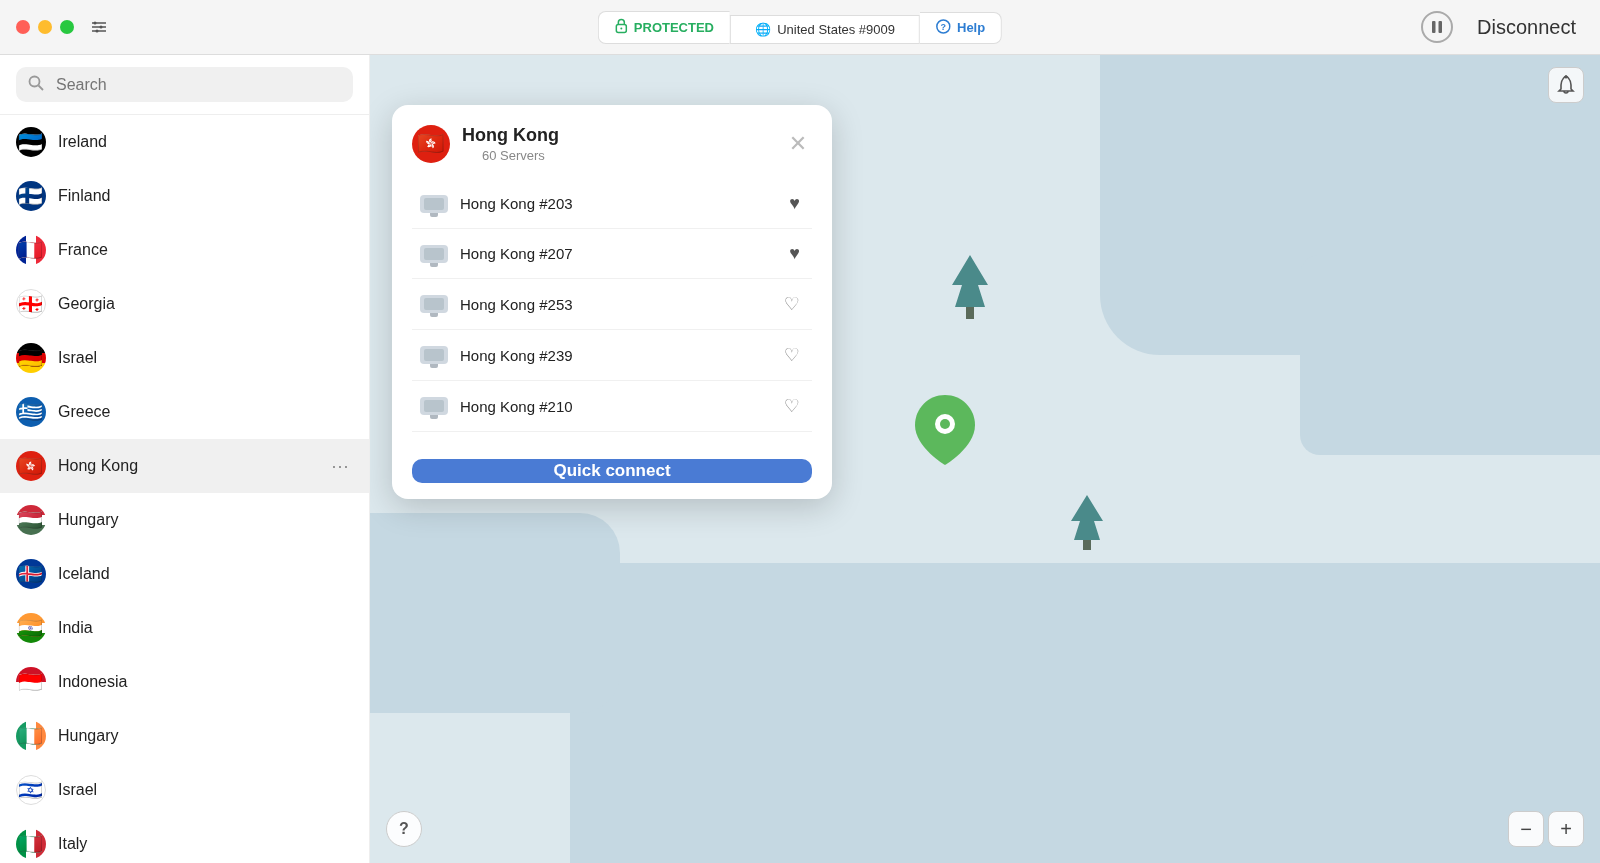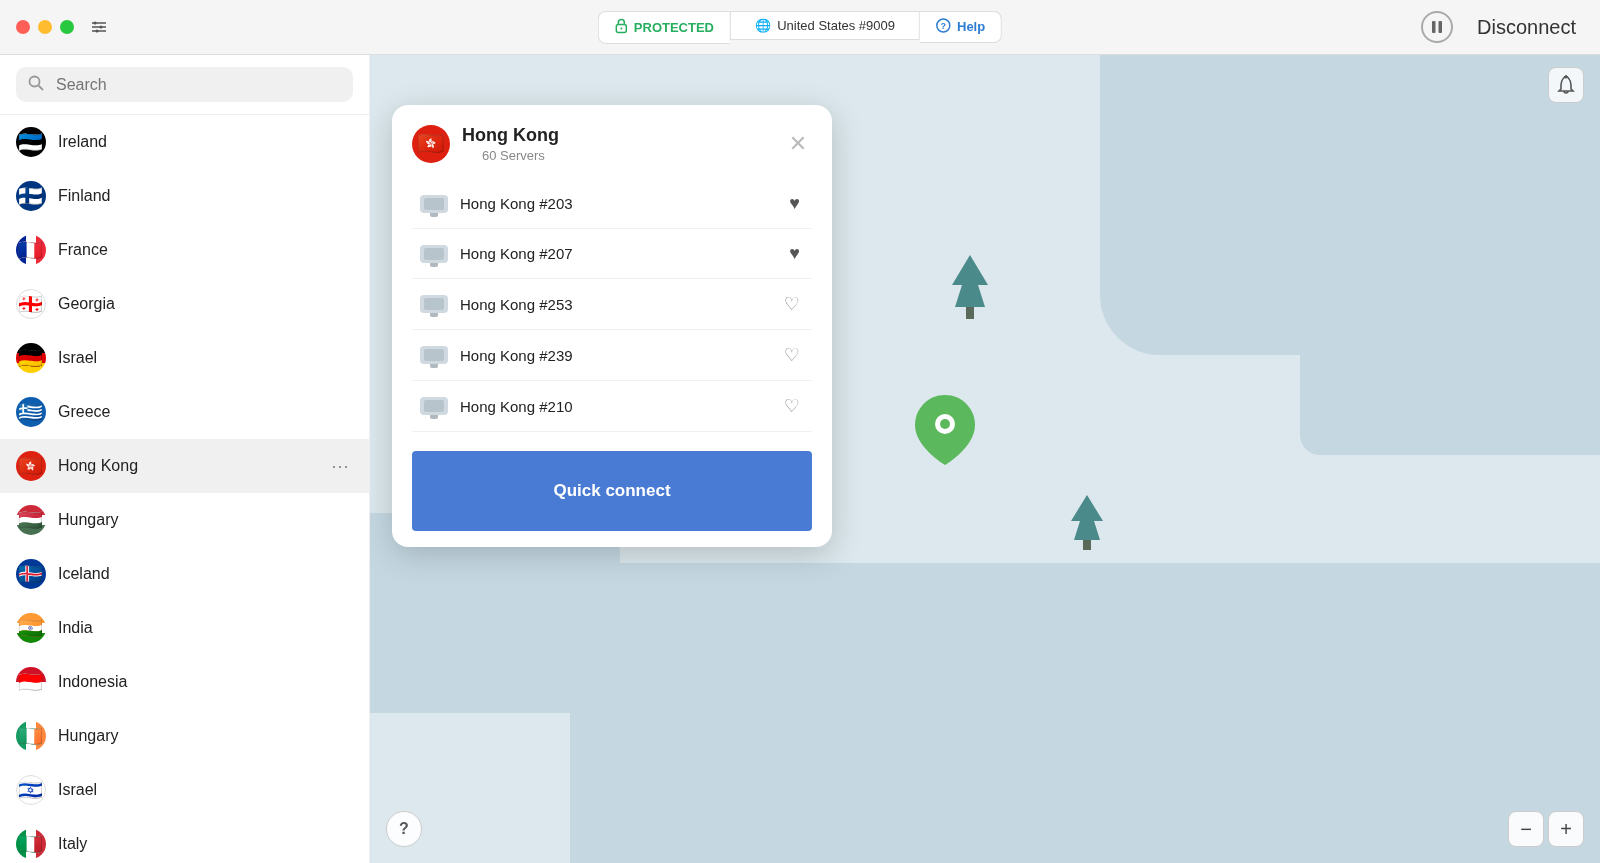--- a/index.html
+++ b/index.html
@@ -38,21 +38,21 @@
     }
     .wc-close { background: #ff5f57; }
     .wc-min { background: #febc2e; }
     .wc-max { background: #28c840; }
 
     .titlebar-center {
       position: absolute;
       left: 50%;
       transform: translateX(-50%);
       display: flex;
-      align-items: flex-start;
+      align-items: flex-end;
       gap: 0;
     }
     .protected-badge {
       display: flex;
       align-items: center;
       gap: 6px;
       padding: 6px 16px;
       background: #fff;
       border: 1px solid #ddd;
       border-right: none;
@@ -417,29 +417,29 @@
       border: none;
       cursor: pointer;
       font-size: 18px;
       color: #888;
       padding: 2px 4px;
     }
     .heart-btn.filled { color: #555; }
 
     .quick-connect-btn {
       width: 100%;
-      padding: 30px;
+      padding: 2px;
       background: #4a7bd4;
       color: #fff;
       font-size: 17px;
       font-weight: 600;
       border: none;
-      border-radius: 4px;
-      cursor: pointer;
-      margin-top: 12px;
+      border-radius: 10px;
+      cursor: pointer;
+      margin-top: 20px;
     }
 
     
     .flag-estonia { background: #000; }
     .flag-finland { background: #003580; }
     .flag-france { background: linear-gradient(to right, #002395 33%, #fff 33%, #fff 66%, #ED2939 66%); }
     .flag-georgia { background: #fff; border: 1px solid #ddd; }
     .flag-germany { background: linear-gradient(to bottom, #000 33%, #DD0000 33%, #DD0000 66%, #FFCE00 66%); }
     .flag-greece { background: #0D5EAF; }
     .flag-hongkong { background: #DE2010; }

